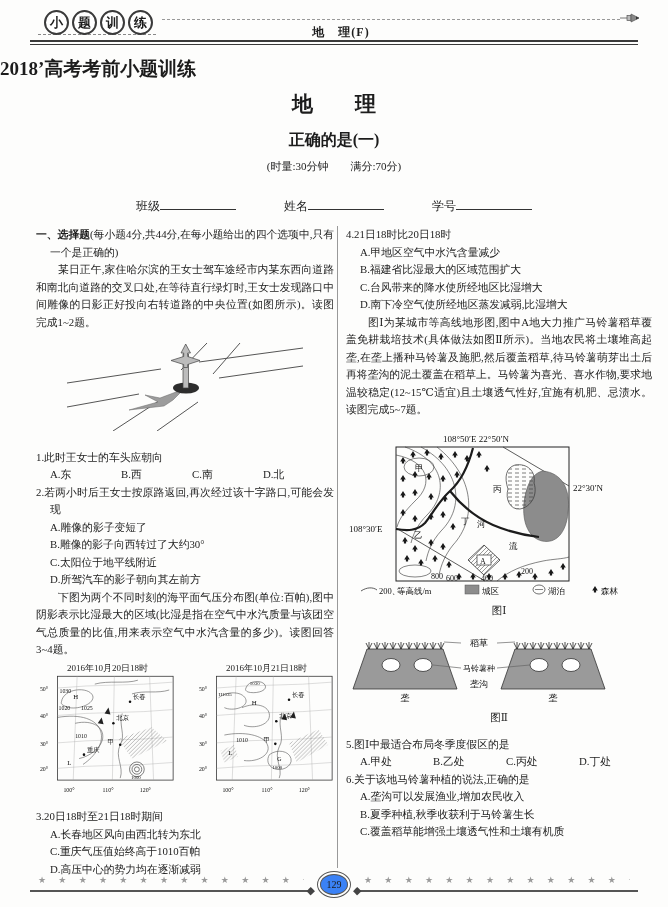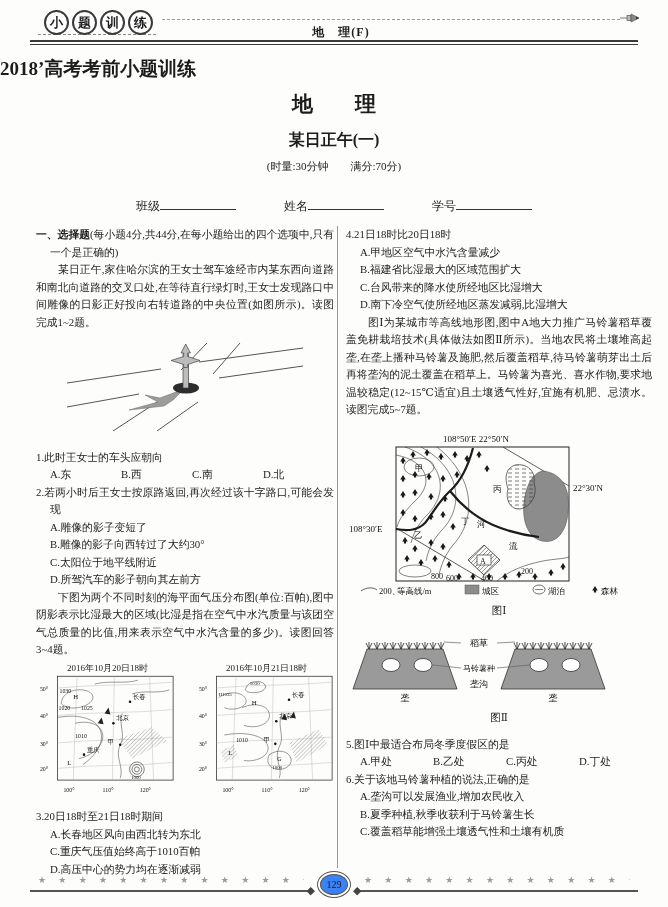--- a/index.html
+++ b/index.html
@@ -76,21 +76,21 @@
       <rect x="7" y="3.5" width="4" height="5" fill="#bbb" stroke="#555" stroke-width="0.7"></rect>
       <polygon points="11,2 19,6 11,10" fill="#888" stroke="#555" stroke-width="0.7"></polygon>
       <polygon points="16,4.5 19,6 16,7.5" fill="#333"></polygon>
     </svg>
   </span>
   <div class="hdr-subject">地　理(F)</div>
   <div class="double-rule"></div>
 
   <div class="main-title">2018’高考考前小题训练</div>
   <div class="subject-big">地　　理</div>
-  <div class="section-title">某日正午(一)</div>
+  <div class="section-title">正确的是(一)</div>
   <div class="meta">(时量:30分钟　　满分:70分)</div>
 
   <div class="fields">
     <span><span>班级</span><span class="blank"></span></span>
     <span><span>姓名</span><span class="blank"></span></span>
     <span><span>学号</span><span class="blank"></span></span>
   </div>
 
   <div class="divider"></div>
 

